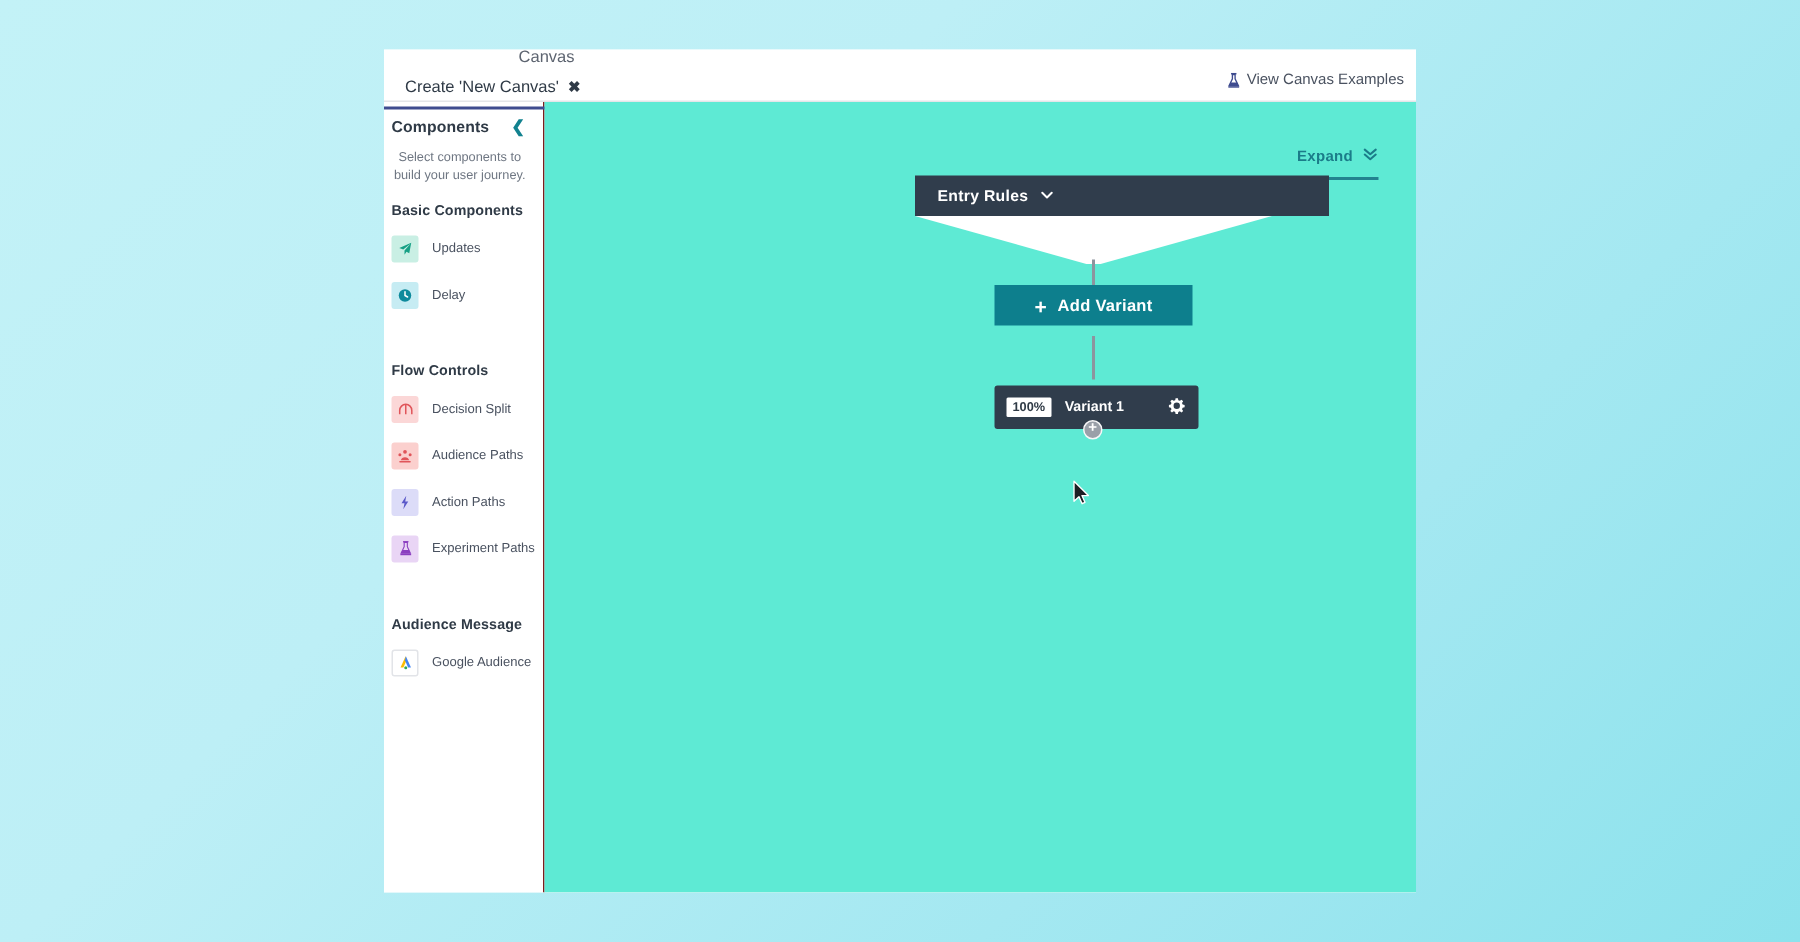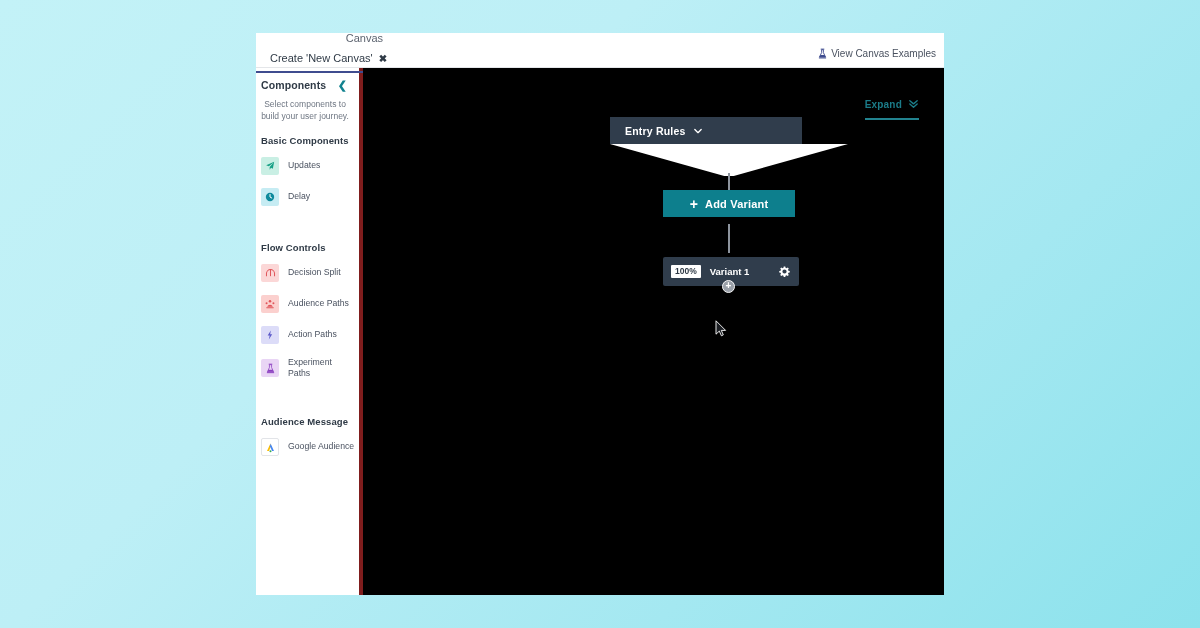--- a/index.html
+++ b/index.html
@@ -80,21 +80,21 @@
   .flask-icon-sm { display: inline-block; width: 9px; height: 11px; }
 
   
   .body-split { flex: 1; display: flex; min-height: 0; }
 
   
   .sidebar {
     width: 107px;
     flex: 0 0 107px;
     background: #ffffff;
-    border-right: 4px solid #7f1d1d;
+    border-right: 1px solid #7f1d1d;
     padding: 11px 0 0 0;
     overflow: hidden;
   }
   .sb-head {
     display: flex;
     align-items: center;
     justify-content: space-between;
     padding: 0 12px 0 5px;
     margin-bottom: 7px;
   }
@@ -154,21 +154,21 @@
   .ic-decision  { background: #fbd7d7; }
   .ic-audience  { background: #fbd0ce; }
   .ic-action    { background: #dcdcf8; }
   .ic-experiment{ background: #e9d5f5; }
   .ic-facebook  { background: #1877f2; border-radius: 2px; }
   .ic-google    { background: #ffffff; border: 1px solid #e2e4e8; }
 
   
   .canvas {
     flex: 1;
-    background: #000000;
+    background: #5eead4;
     position: relative;
     overflow: hidden;
   }
   .expand-ctl {
     position: absolute;
     top: 27px;
     right: 25px;
     display: flex;
     align-items: center;
     gap: 6px;
@@ -181,21 +181,21 @@
     font-weight: bold;
     color: #1b7c89;
     letter-spacing: .2px;
   }
 
   
   .entry-node {
     position: absolute;
     left: 247px;
     top: 49px;
-    width: 192px;
+    width: 276px;
     height: 27px;
     background: #303d4c;
     display: flex;
     align-items: center;
     gap: 7px;
     padding-left: 15px;
     cursor: pointer;
   }
   .entry-label {
     color: #ffffff;

